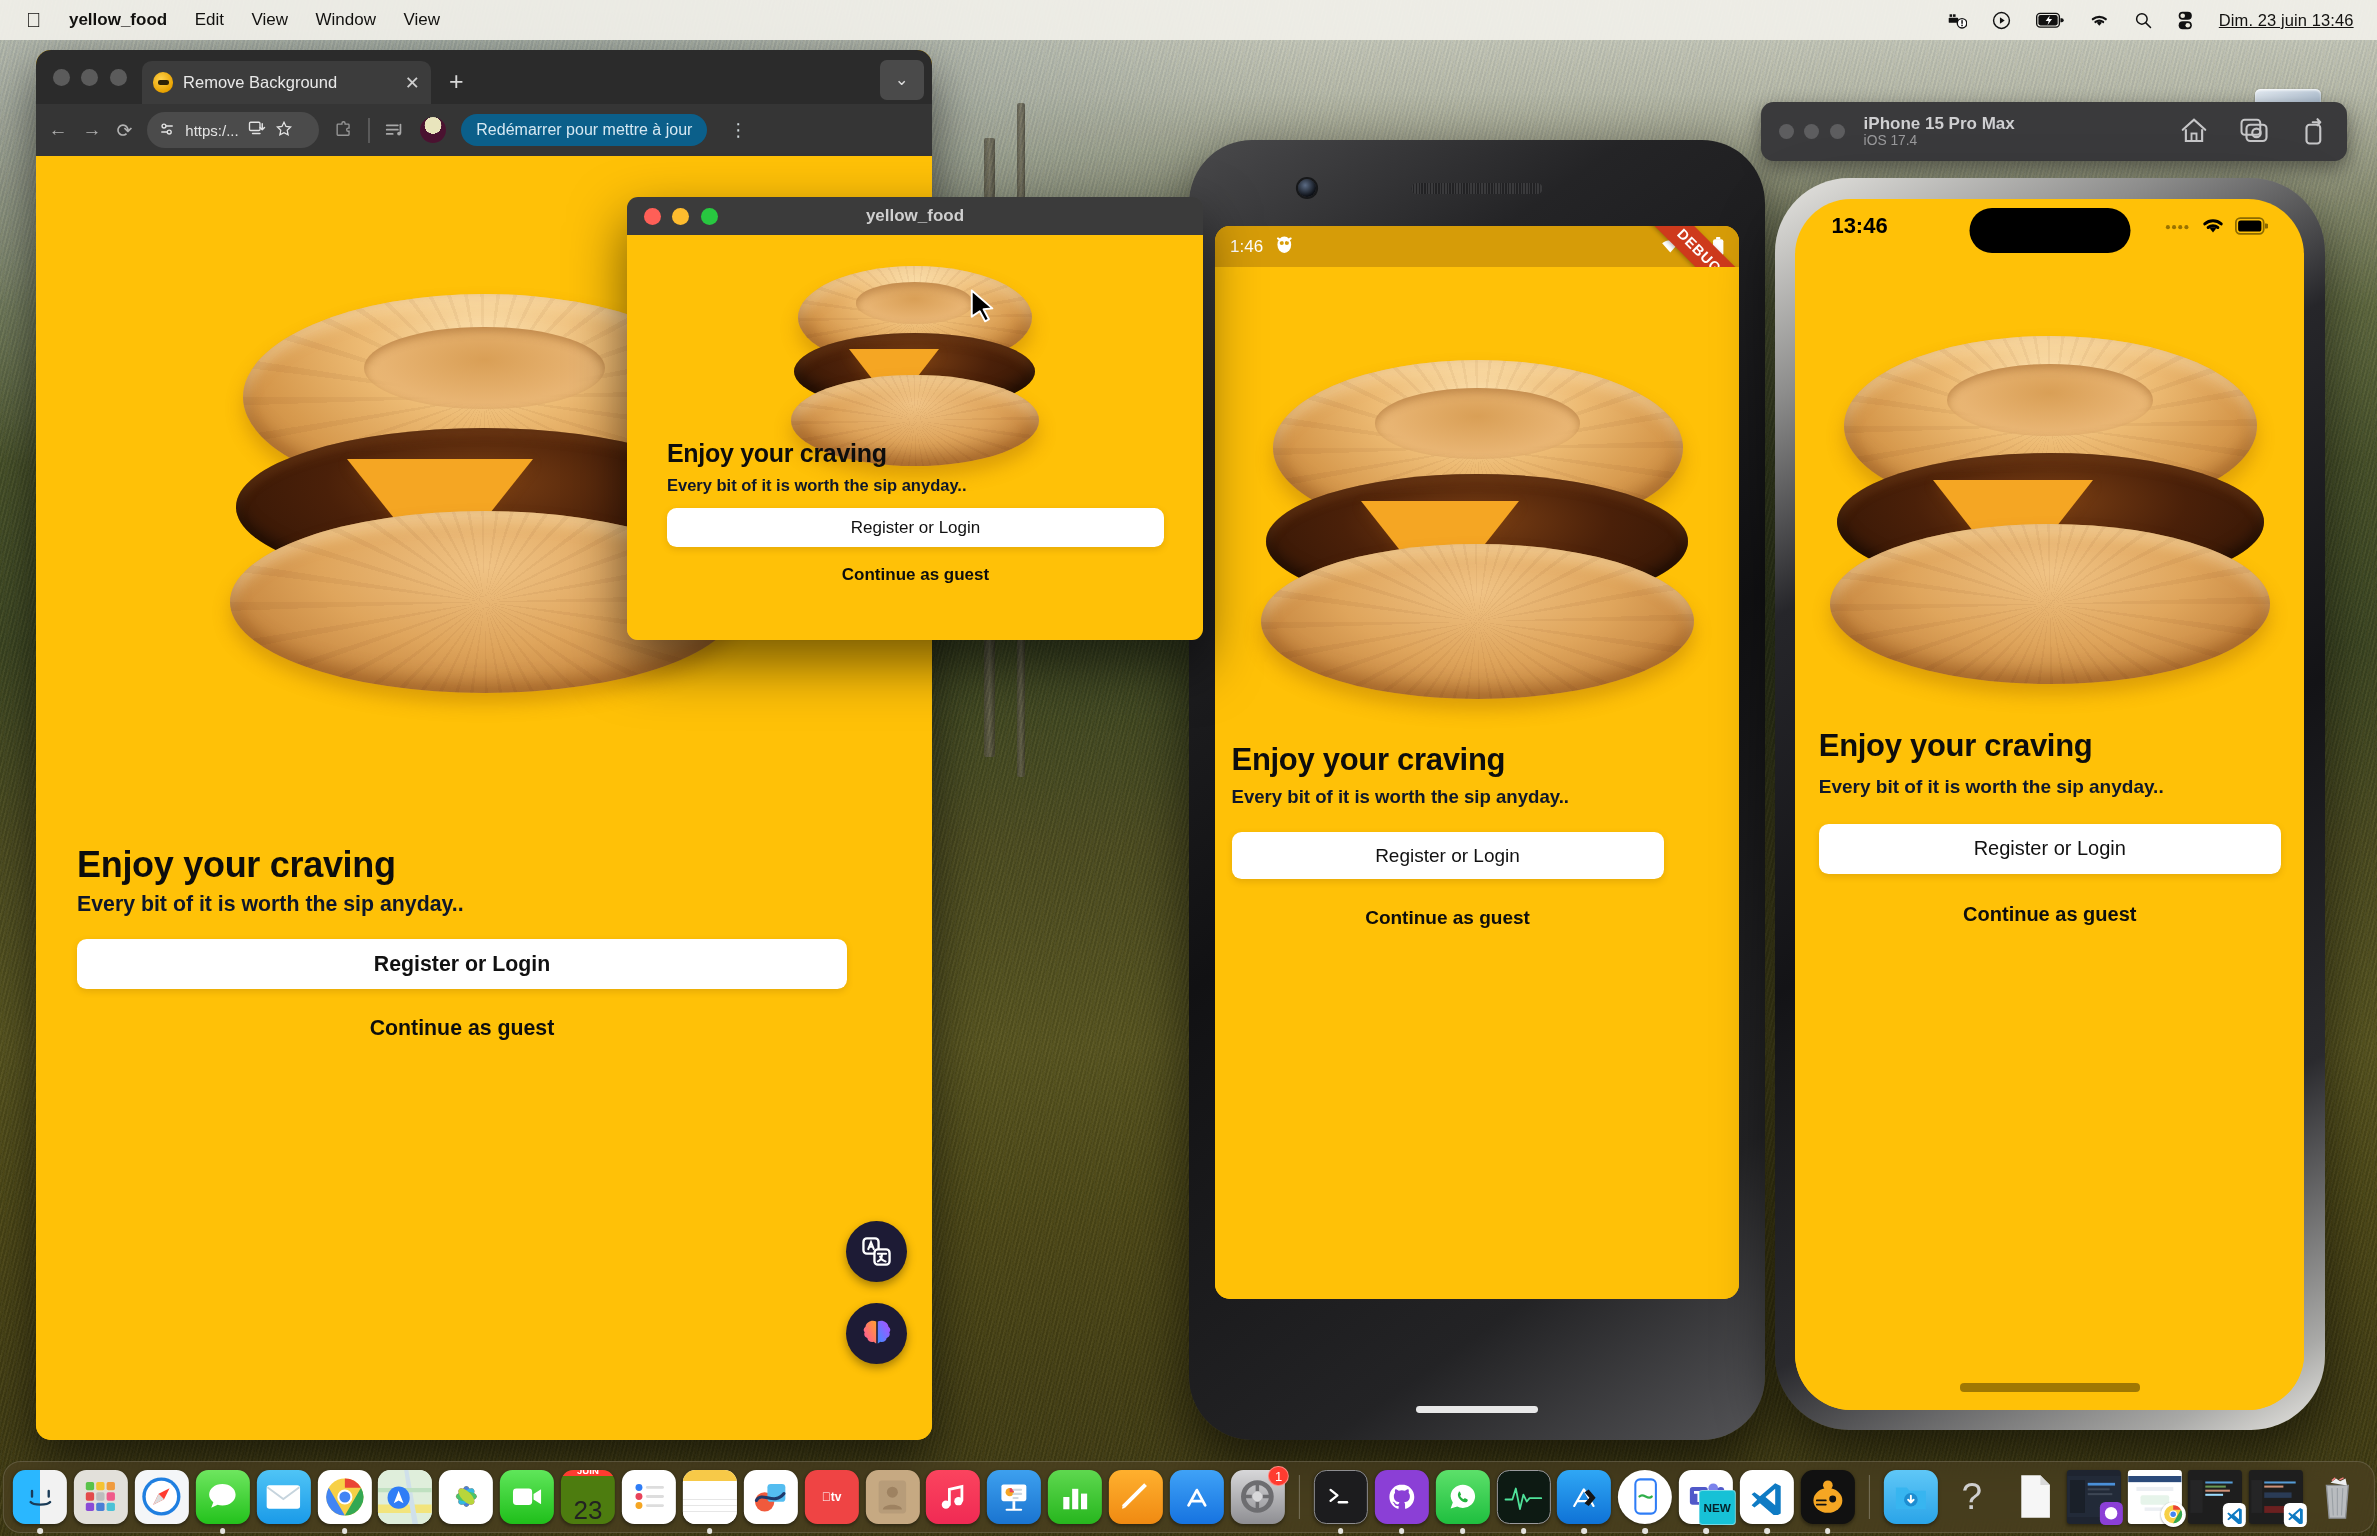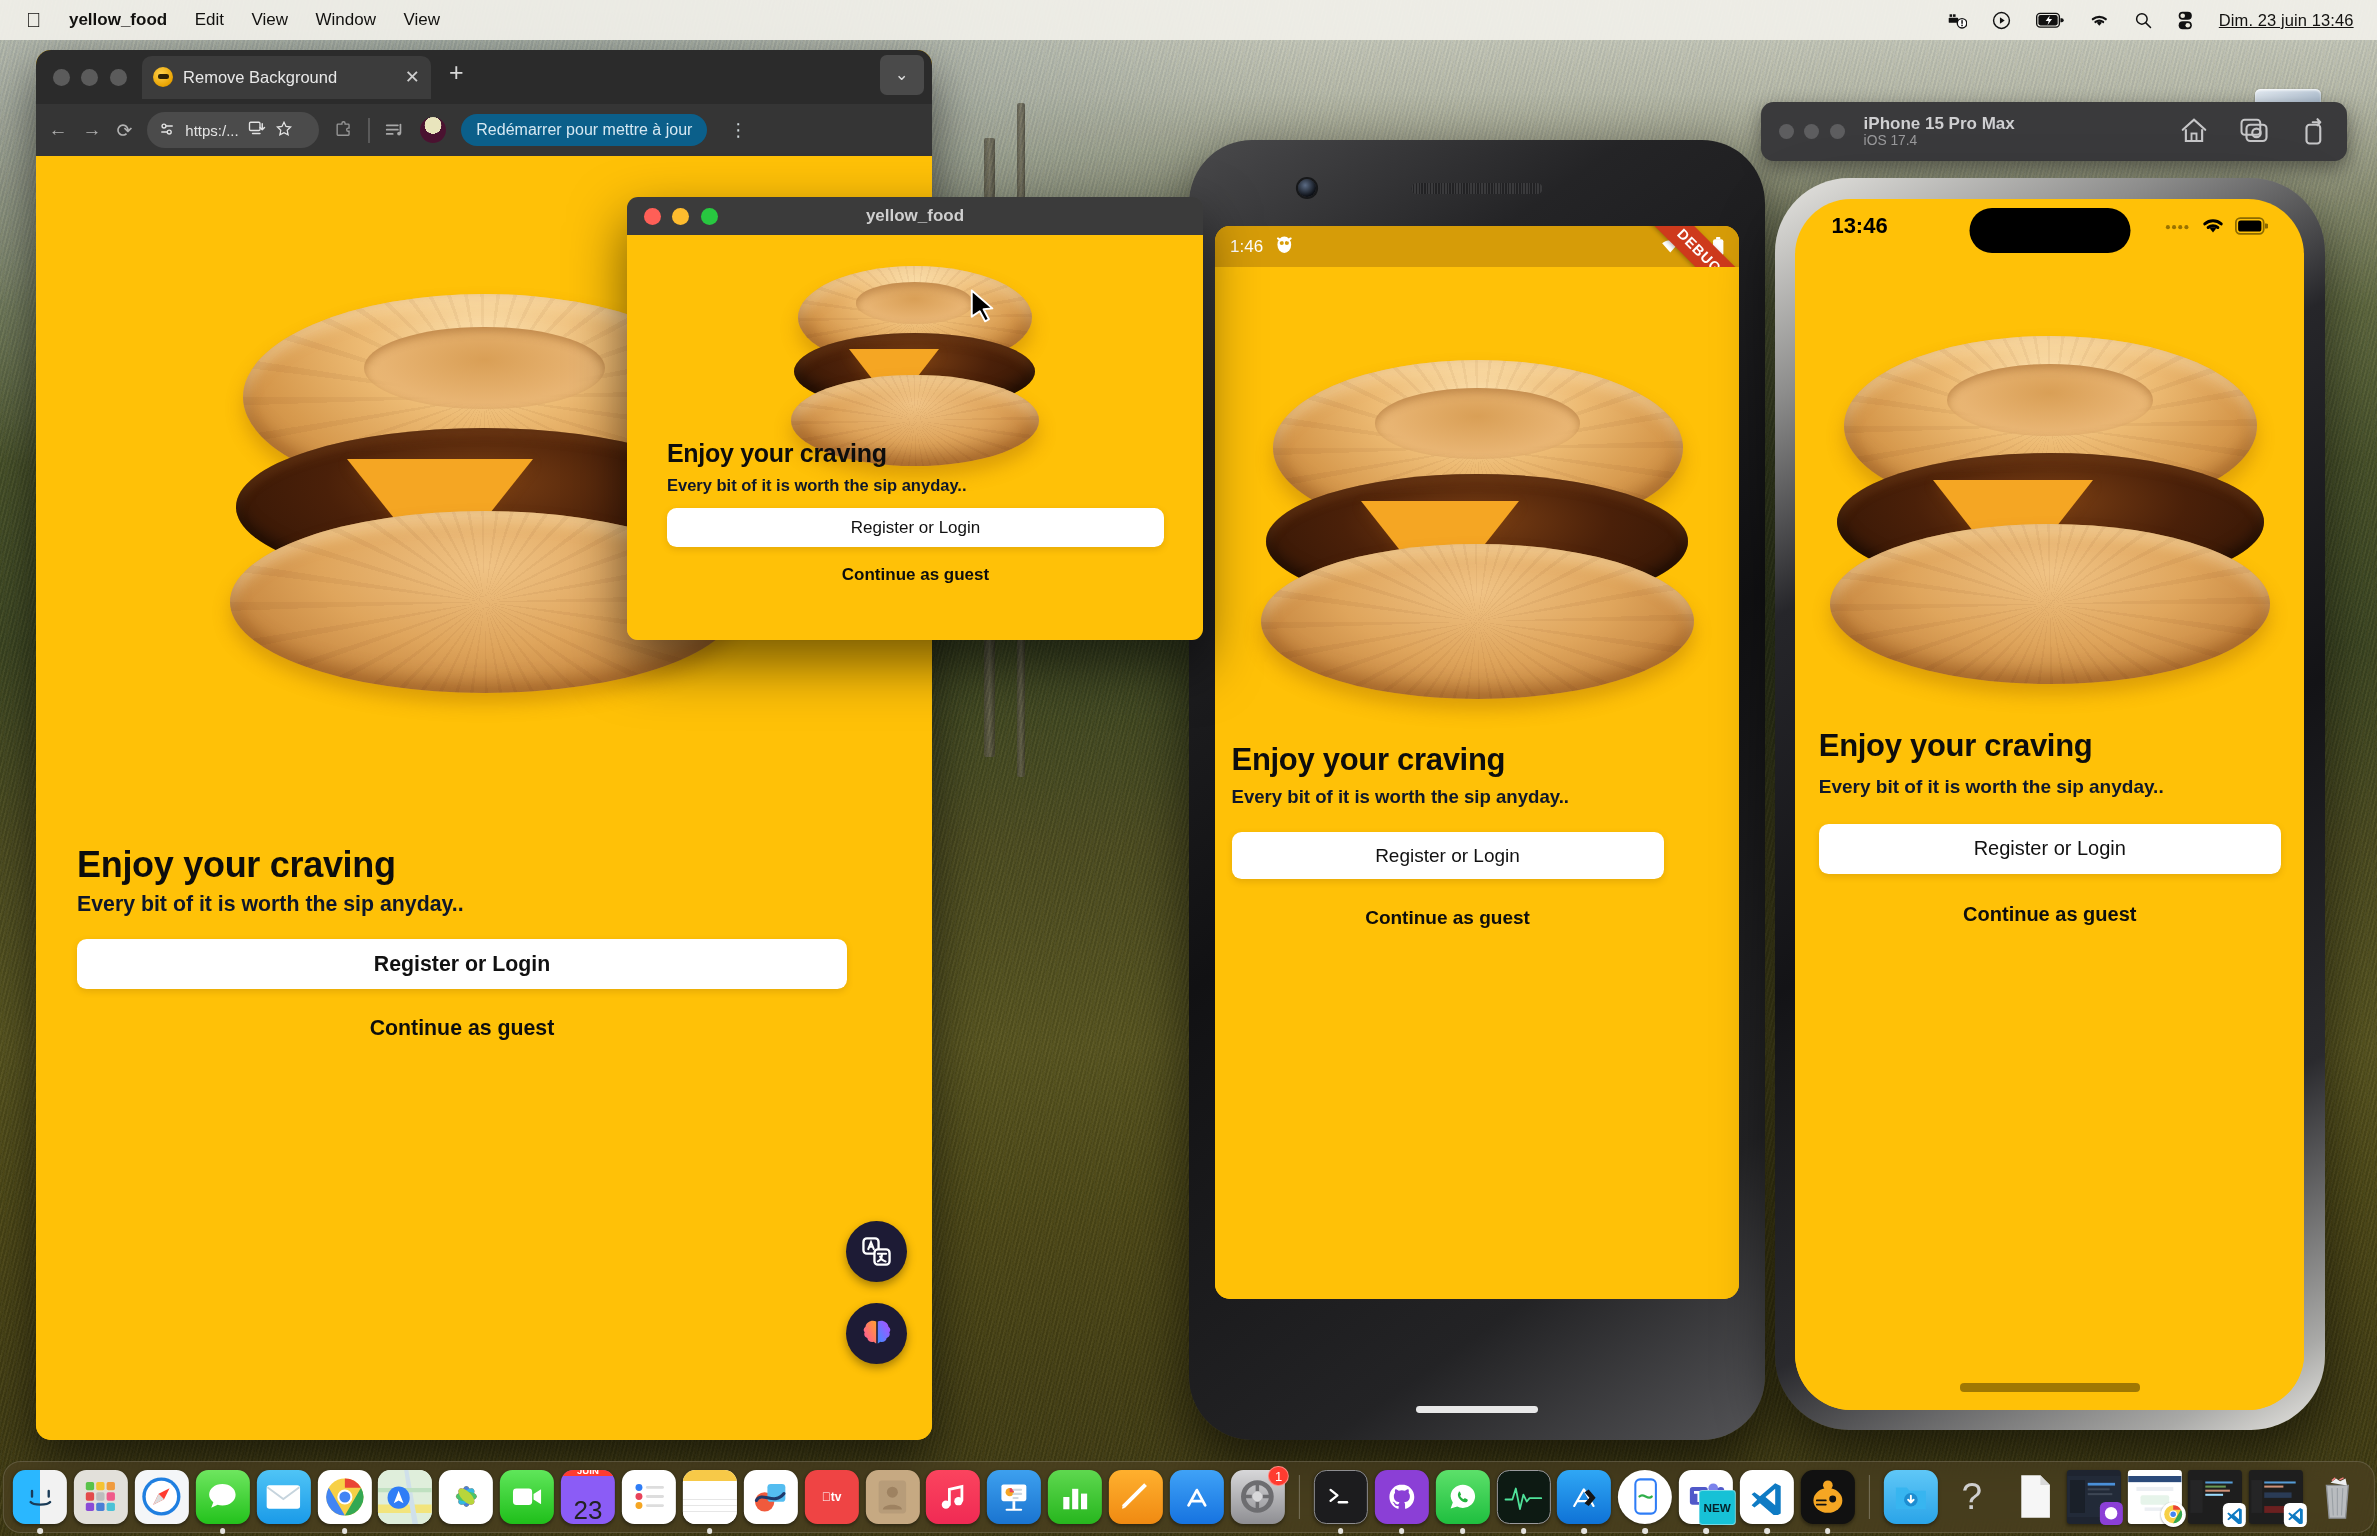--- a/index.html
+++ b/index.html
@@ -67,21 +67,21 @@
   
   #chrome-window{
     position:absolute; left:36px; top:50px; width:896px; height:1390px;
     border-radius:15px; z-index:10;
     box-shadow:0 20.6px 48px rgba(0,0,0,.55);
     overflow:hidden;
     background:#ffc107;
   }
   #chrome-tabstrip{
     height:54px; background:#2b2b2b; position:relative;
-    display:flex; align-items:center; padding-left:16.5px;
+    display:flex; align-items:flex-end; padding-left:16.5px;
   }
   .traffic{ display:flex; gap:11.7px; align-items:center; height:54px; padding-right:15px;}
   .traffic i{ width:17px;height:17px;border-radius:50%;background:#5b5b5b;display:block;}
   .tab{
     height:43px; width:289px; background:#3c3c3c; border-radius:9.6px 9.6px 0 0;
     display:flex; align-items:center; padding:0 11px; gap:9.6px; color:#e8e8e8;
     font-size:16.5px;
   }
   .tab .favicon{ width:20.6px;height:20.6px;border-radius:50%;
     background:radial-gradient(circle at 40% 35%, #ffd24d, #e8a200 70%, #a76d00);
@@ -726,21 +726,21 @@
   </div>
   <div class="dock-item">
     <div class="dock-ic" style="background:linear-gradient(180deg,#5fe65a,#1fbf1a);">
       <svg width="37" height="27.5" viewBox="0 0 54 40">
           <rect x="6" y="8" width="28" height="24" rx="5" fill="#fff"></rect>
           <path d="M36 16l11-7v22l-11-7z" fill="#fff"></path>
         </svg>
     </div>
   </div>
   <div class="dock-item">
-    <div class="dock-ic" style="background:#8b5cf6;flex-direction:column;gap:16px;">
+    <div class="dock-ic" style="background:#4d7c0f;flex-direction:column;gap:16px;">
       <div style="background:#ff3b30;color:#fff;width:100%;height:15px;font-size:9.6px;font-weight:bold;display:flex;align-items:center;justify-content:center;">JUIN</div>
       <div style="color:#222;font-size:26px;line-height:37px;">23</div>
     </div>
   </div>
   <div class="dock-item">
     <div class="dock-ic" style="background:#fff;">
       <svg width="43" height="43" viewBox="0 0 62 62">
         <circle cx="16" cy="18" r="5" fill="#2f7df6"></circle>
           <rect x="26" y="16" width="26" height="4" rx="2" fill="#ddd"></rect>
         <circle cx="16" cy="31" r="5" fill="#e8435a"></circle>

